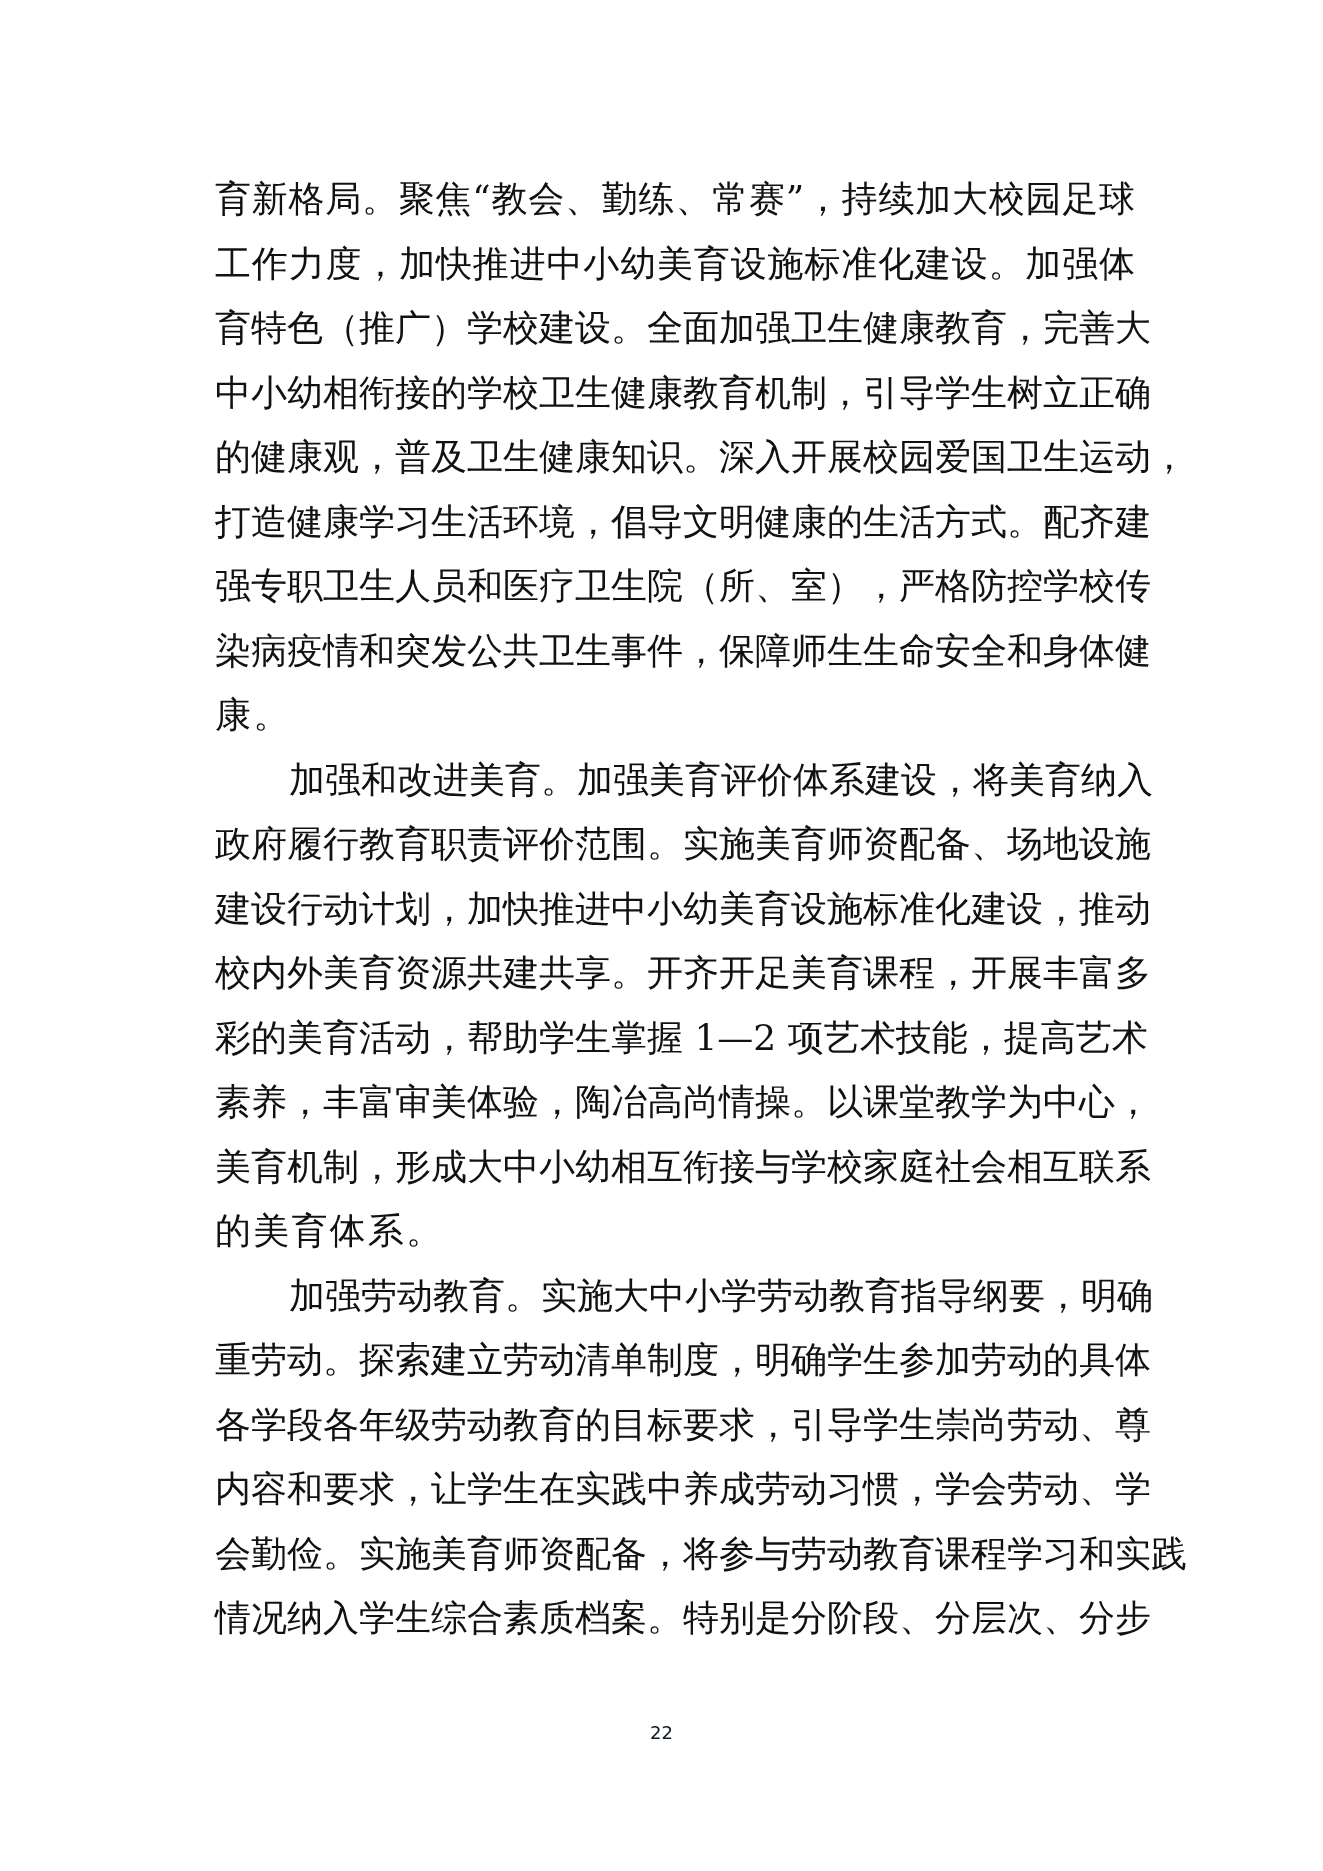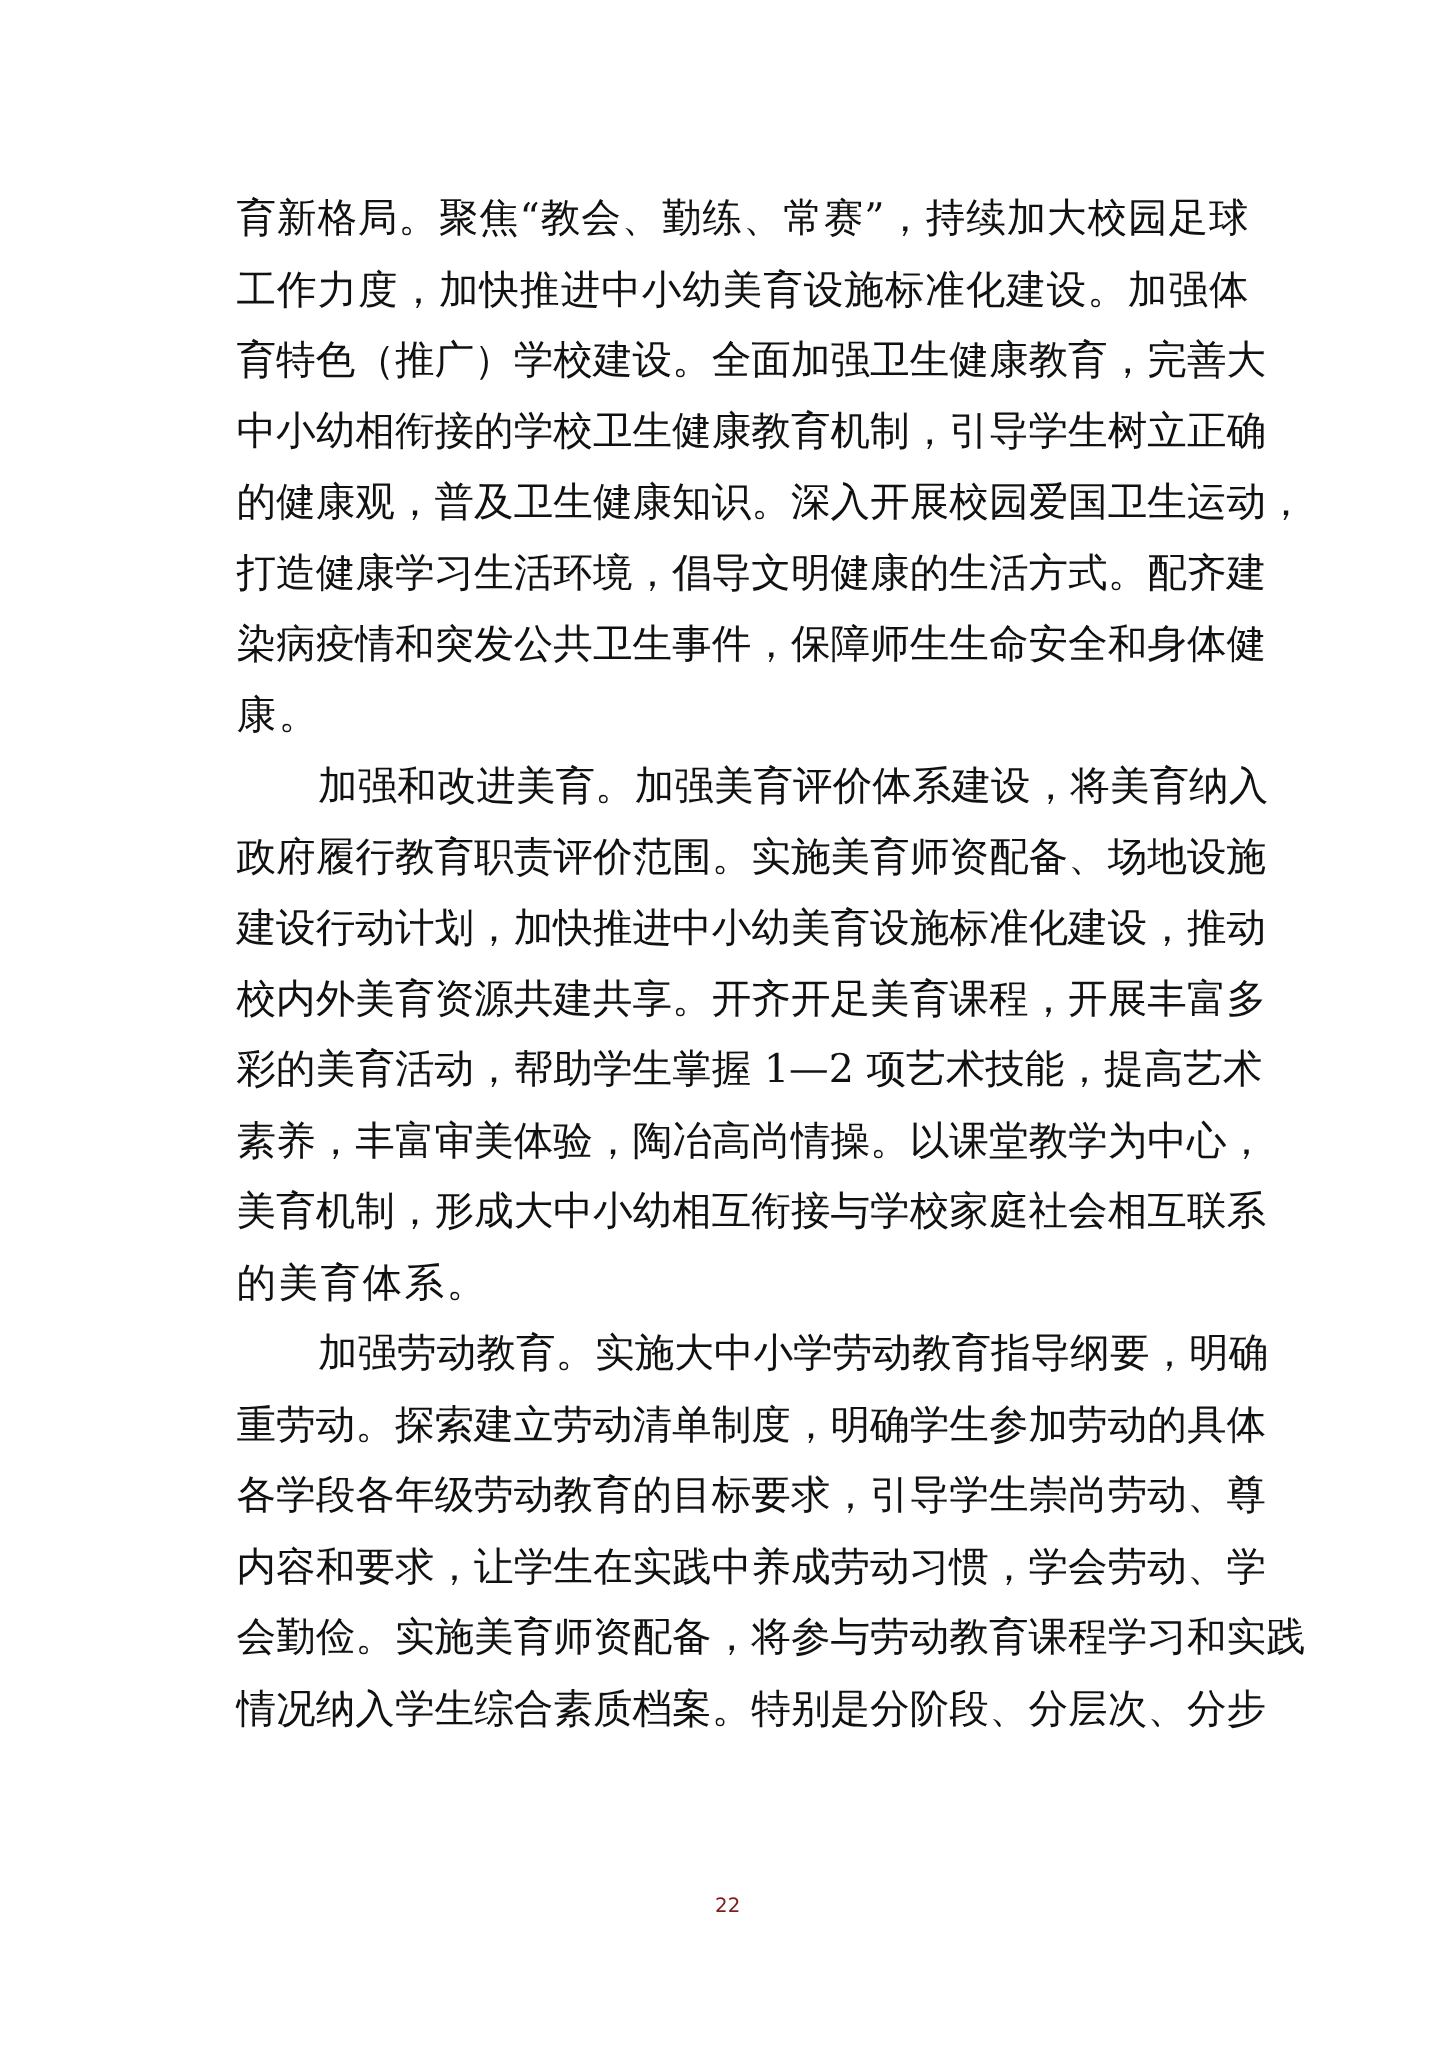--- a/index.html
+++ b/index.html
@@ -47,36 +47,37 @@
     padding-left: 74px;
   }
   .page-number {
     position: absolute;
     left: 0;
     width: 1323px;
     top: 1722px;
     text-align: center;
     font-family: "DejaVu Sans", "Liberation Sans", sans-serif;
     font-size: 18px;
-    color: #7f1d1d;
+    color: #0f172a;
   }
 </style>
 </head>
 <body>
 
 <div class="page">
   <div class="body-text">
 
     <div>
       <span class="line">育新格局。聚焦“教会、勤练、常赛”，持续加大校园足球</span>
       <span class="line">工作力度，加快推进中小幼美育设施标准化建设。加强体</span>
       <span class="line">育特色（推广）学校建设。全面加强卫生健康教育，完善大</span>
       <span class="line">中小幼相衔接的学校卫生健康教育机制，引导学生树立正确</span>
       <span class="line">的健康观，普及卫生健康知识。深入开展校园爱国卫生运动，</span>
       <span class="line">打造健康学习生活环境，倡导文明健康的生活方式。配齐建</span>
+      <span class="line">强专职卫生人员和医疗卫生院（所、室），严格防控学校传</span>
       <span class="line">染病疫情和突发公共卫生事件，保障师生生命安全和身体健</span>
       <span class="line last">康。</span>
     </div>
 
     <div>
       <span class="line indent">加强和改进美育。加强美育评价体系建设，将美育纳入</span>
       <span class="line">政府履行教育职责评价范围。实施美育师资配备、场地设施</span>
       <span class="line">建设行动计划，加快推进中小幼美育设施标准化建设，推动</span>
       <span class="line">校内外美育资源共建共享。开齐开足美育课程，开展丰富多</span>
       <span class="line">彩的美育活动，帮助学生掌握 1—2 项艺术技能，提高艺术</span>

